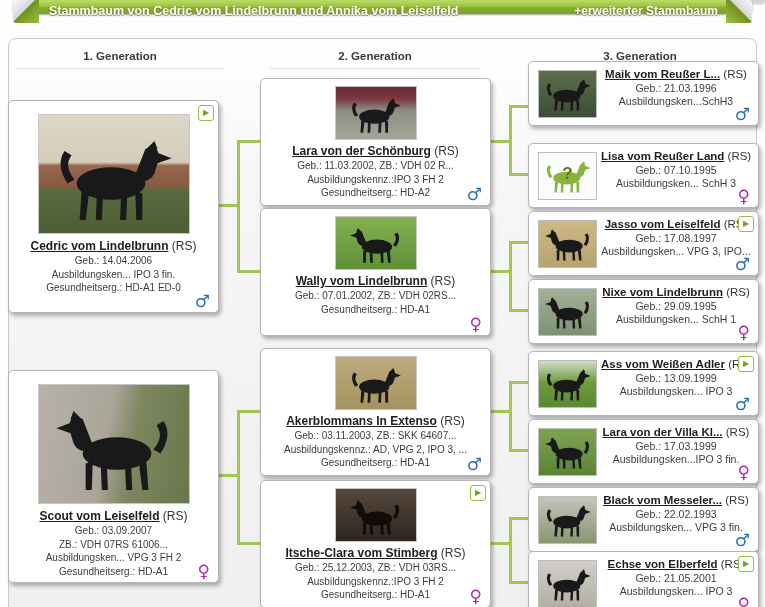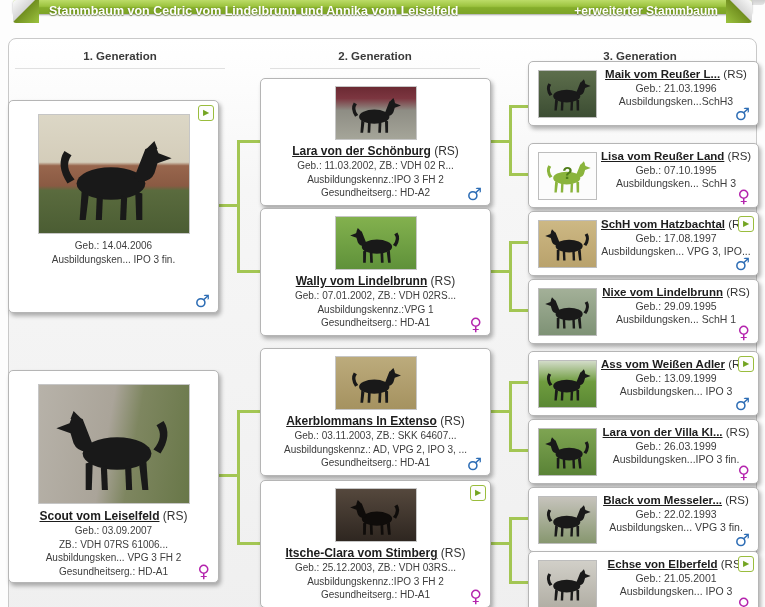--- a/index.html
+++ b/index.html
@@ -153,22 +153,27 @@
 <div class="conn" style="left:509px;top:517px;width:19px;height:3px"></div>
 <div class="conn" style="left:509px;top:581px;width:19px;height:3px"></div>
 
 <div class="card gen1" id="card-cedric">
   <span class="play">▶</span>
   <div class="photo p-cedric">
     <svg class="dog">
         <use href="#dogsil"></use>
       </svg>
   </div>
+  <div class="nameline">
+    <a class="dlink">Cedric vom Lindelbrunn</a>
+    <span class="reg">(RS)</span>
+  </div>
   <div class="det">Geb.: 14.04.2006</div>
   <div class="det">Ausbildungsken...  IPO 3 fin.</div>
+  <div class="det">Gesundheitserg.: HD-A1 ED-0</div>
   <span class="sex male">♂</span>
 </div>
 
 <div class="card gen1" id="card-annika">
   <div class="photo p-annika">
     <svg class="dog flip">
         <use href="#dogsil"></use>
       </svg>
   </div>
   <div class="nameline">
@@ -202,21 +207,20 @@
   <div class="photo p-wally">
     <svg class="dog flip">
         <use href="#dogsil"></use>
       </svg>
   </div>
   <div class="nameline">
     <a class="dlink">Wally vom Lindelbrunn</a>
     <span class="reg">(RS)</span>
   </div>
   <div class="det">Geb.: 07.01.2002, ZB.:  VDH 02RS...</div>
-  <div class="det">Ausbildungskennz.:VPG 1</div>
   <div class="det">Gesundheitserg.: HD-A1</div>
   <span class="sex female">♀</span>
 </div>
 
 <div class="card gen2" id="card-aker">
   <div class="photo p-aker">
     <svg class="dog">
         <use href="#dogsil"></use>
       </svg>
   </div>
@@ -284,21 +288,21 @@
 
 <div class="card gen3" id="card-jasso">
   <span class="play">▶</span>
   <div class="thumb t-jasso">
       <svg class="dog flip">
         <use href="#dogsil"></use>
       </svg>
     </div>
   <div class="g3text">
     <div class="nameline">
-      <a class="dlink">SchH vom Hatzbachtal</a>
+      <a class="dlink">Jasso vom Leiselfeld</a>
       <span class="reg">(RS)</span>
     </div>
     <div class="det">Geb.: 17.08.1997</div>
     <div class="det">Ausbildungsken... VPG 3, IPO...</div>
   </div>
   <span class="sex male">♂</span>
 </div>
 
 <div class="card gen3" id="card-nixe">
   <div class="thumb t-nixe">
@@ -339,21 +343,21 @@
   <div class="thumb t-lara">
       <svg class="dog flip">
         <use href="#dogsil"></use>
       </svg>
     </div>
   <div class="g3text">
     <div class="nameline">
       <a class="dlink">Lara von der Villa Kl...</a>
       <span class="reg">(RS)</span>
     </div>
-    <div class="det">Geb.: 26.03.1999</div>
+    <div class="det">Geb.: 17.03.1999</div>
     <div class="det">Ausbildungsken...IPO 3 fin.</div>
   </div>
   <span class="sex female">♀</span>
 </div>
 
 <div class="card gen3" id="card-black">
   <div class="thumb t-black">
       <svg class="dog">
         <use href="#dogsil"></use>
       </svg>

